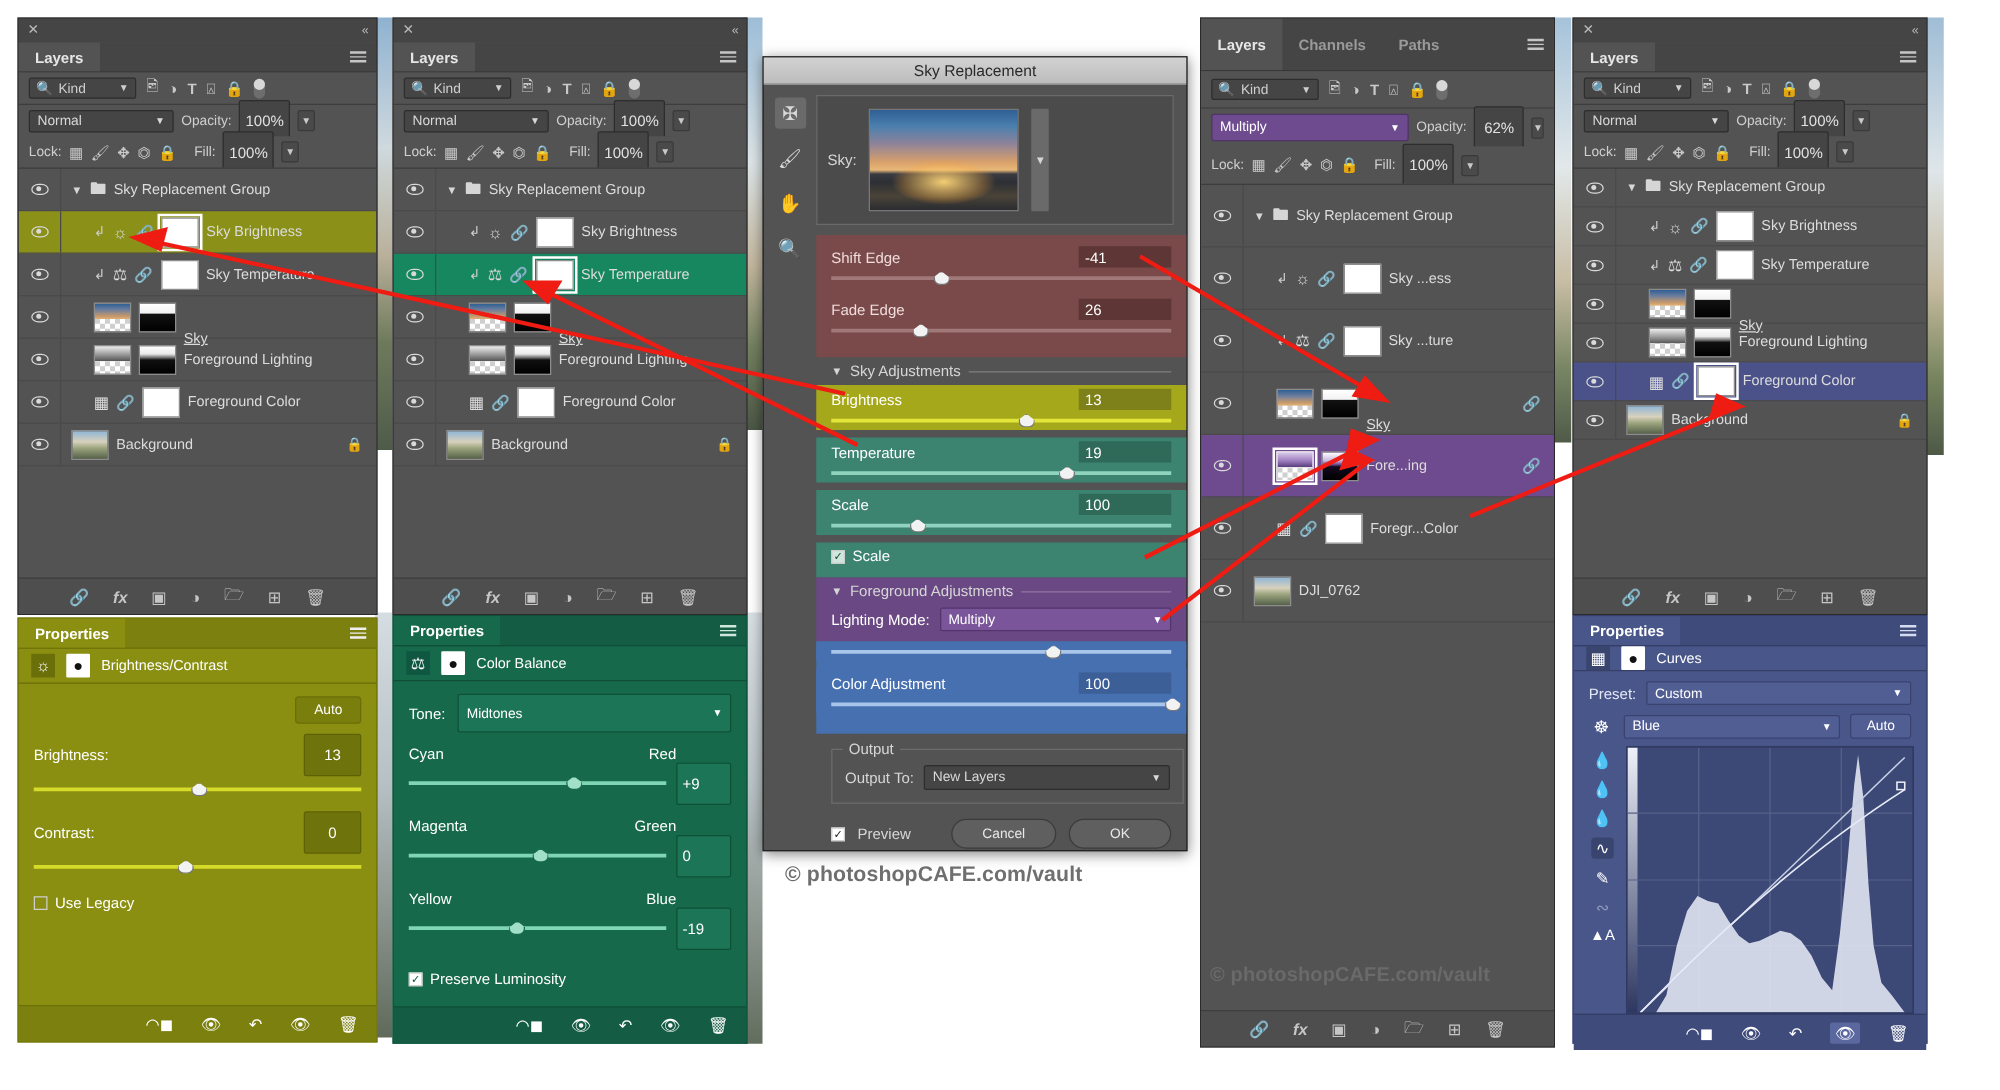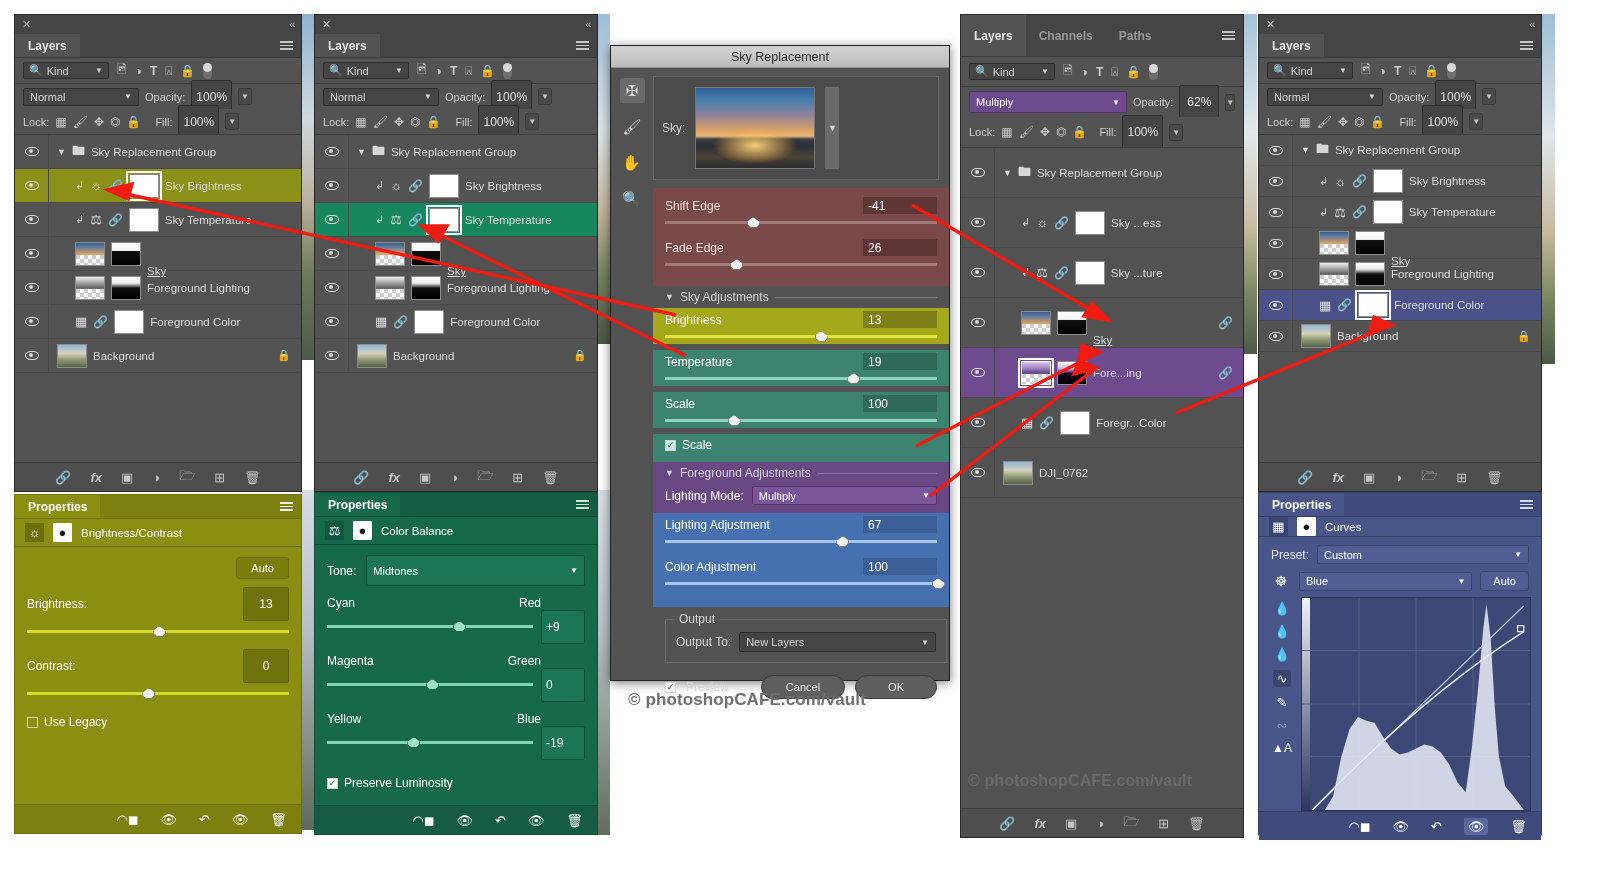--- a/index.html
+++ b/index.html
@@ -645,24 +645,20 @@
       </div>
       <div style="background:#6a4884;padding:2px 12px 8px 12px;display:flex;align-items:center;gap:8px;">
         <span style="color:#fff;">Lighting Mode:</span>
         <span class="blendsel" style="flex:1;background:#7a559a;border-color:#53356c;color:#fff;height:19px;">
           <span>Multiply</span>
           <span class="caret">▼</span>
         </span>
       </div>
       <div id="sr-fg-adj" style="background:#4670b0;padding-bottom:10px;">
           <div style="background: rgb(70, 112, 176);">
-            <div class="sr-row">
-              <span class="nm" style="color:#ffffff">Lighting Adjustment</span>
-              <span class="sr-val" style="background:#3b5f96;color:#fff;">67</span>
-            </div>
             <div class="sl-wrap" style="margin:2px 12px 6px 12px;">
               <div class="sl-track" style="background:#a9c6ea;"></div>
               <div class="sl-knob" style="left:63%;"></div>
             </div>
           </div>
           <div style="background: rgb(70, 112, 176);">
             <div class="sr-row">
               <span class="nm" style="color:#ffffff">Color Adjustment</span>
               <span class="sr-val" style="background:#3b5f96;color:#fff;">100</span>
             </div>

